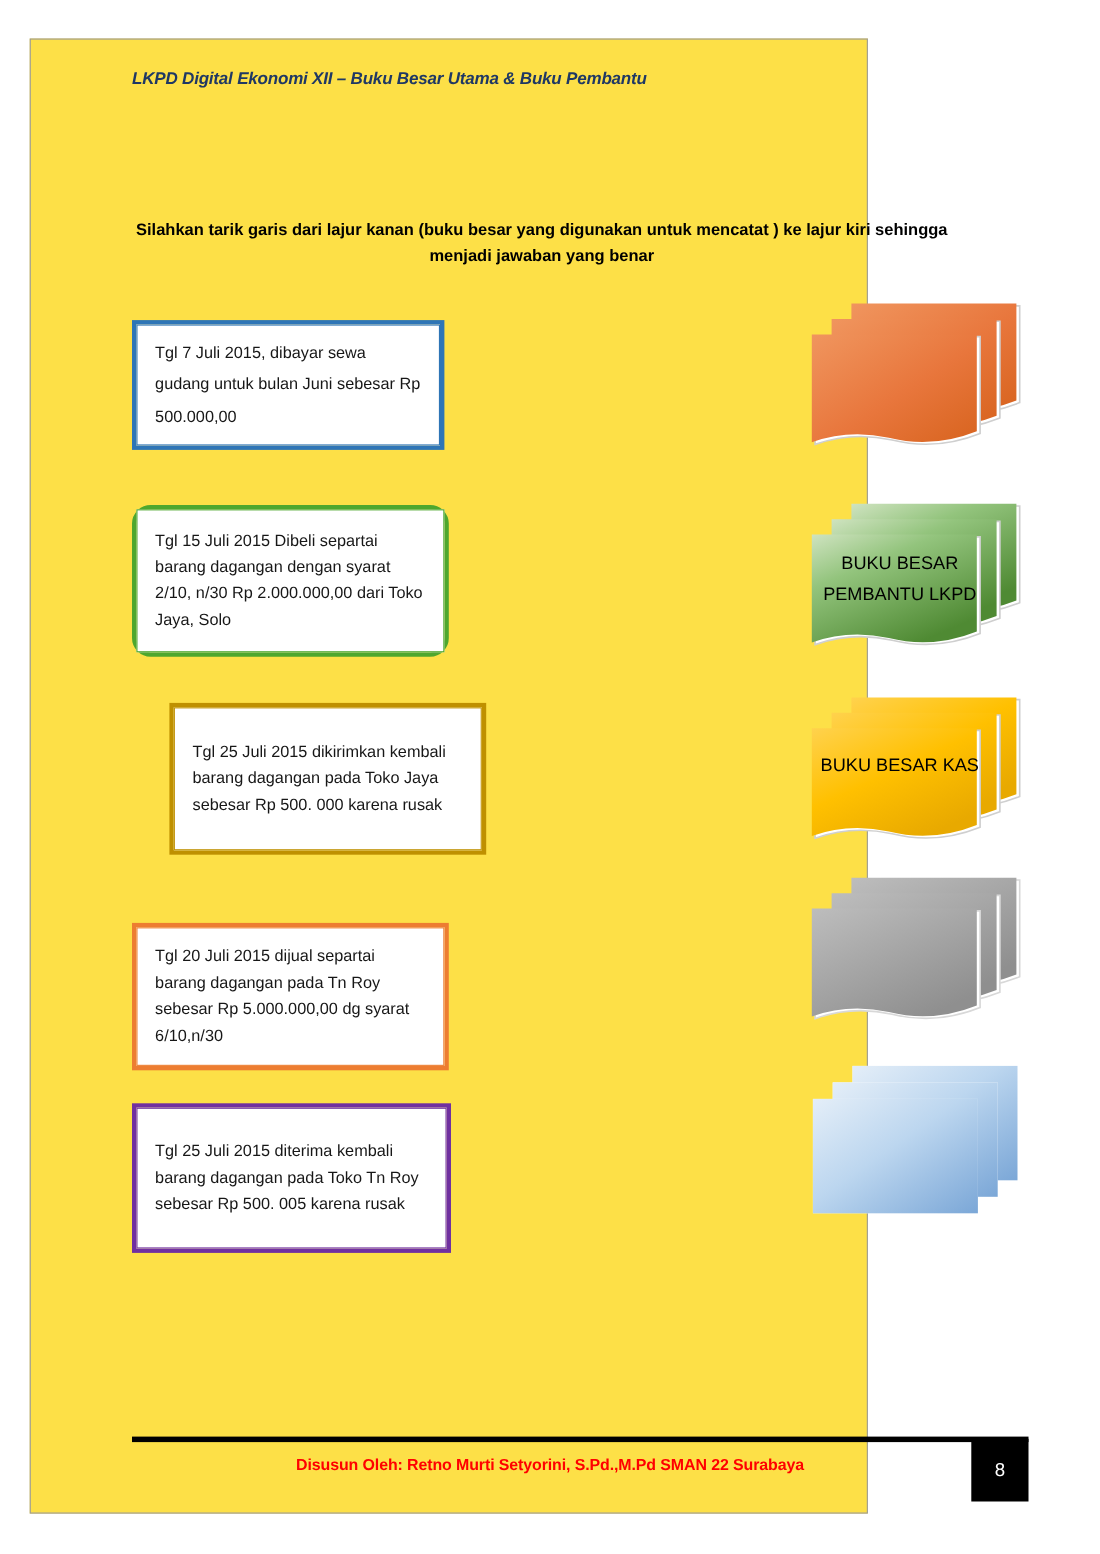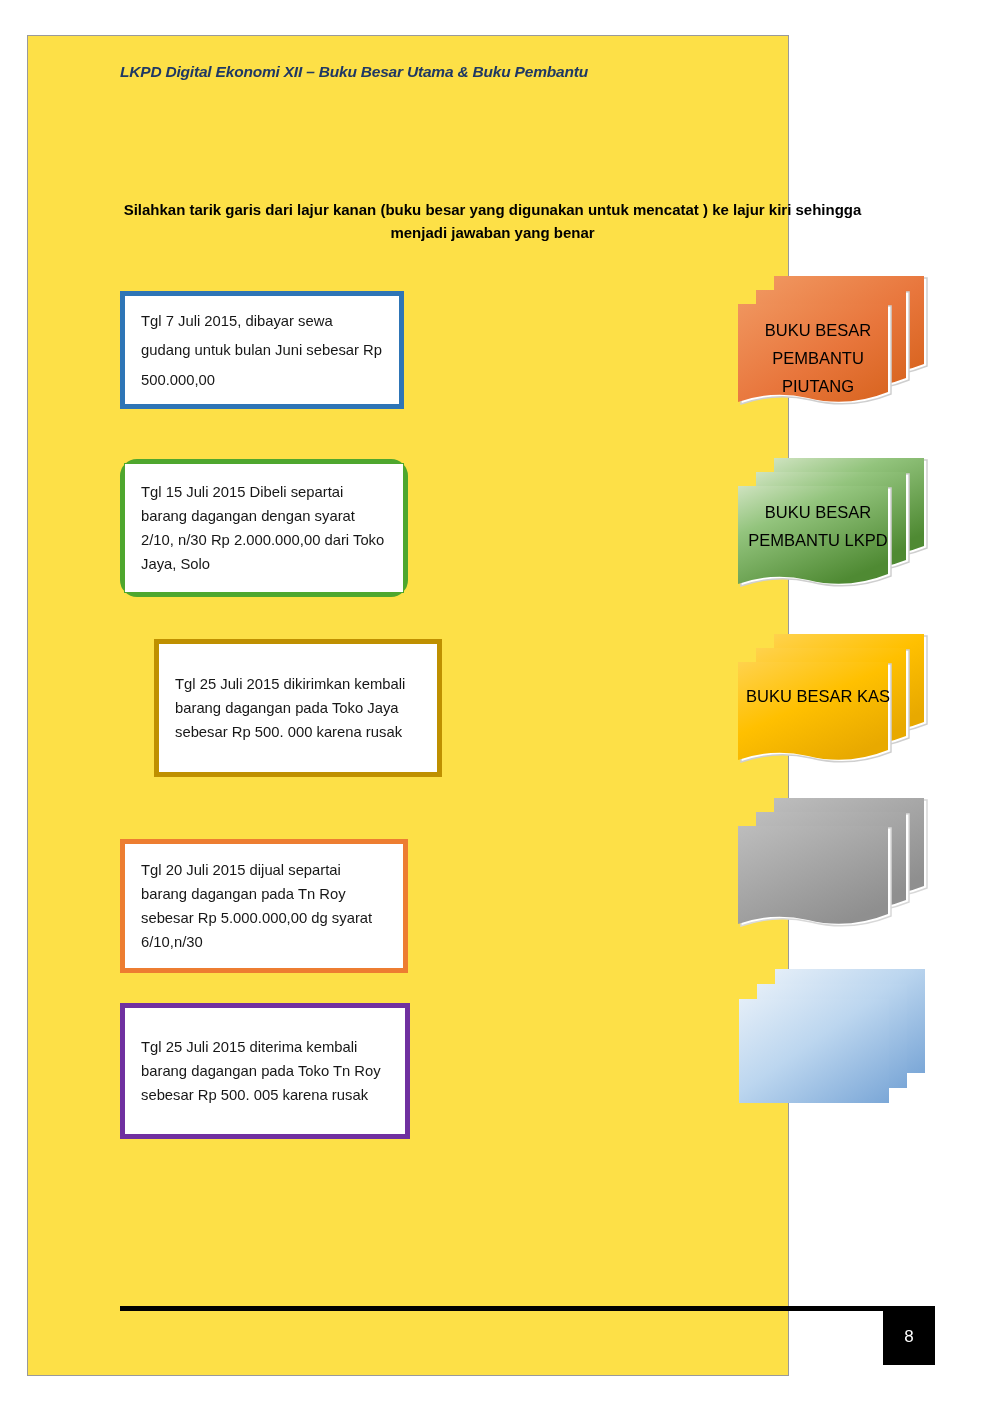--- a/index.html
+++ b/index.html
@@ -140,21 +140,20 @@
         </defs>
         <g>
           <path d="M40,6 L190,6 L190,94 Q150,110 110,100 Q74,92 40,104 Z" fill="#fff" stroke="#cfcfcf" stroke-width="1.5" transform="translate(3,2)"></path>
           <path d="M40,6 L190,6 L190,94 Q150,110 110,100 Q74,92 40,104 Z" fill="url(#gO)"></path>
           <path d="M22,20 L172,20 L172,108 Q132,124 92,114 Q56,106 22,118 Z" fill="#fff" stroke="#cfcfcf" stroke-width="1.5" transform="translate(3,2)"></path>
           <path d="M22,20 L172,20 L172,108 Q132,124 92,114 Q56,106 22,118 Z" fill="url(#gO)"></path>
           <path d="M4,34 L154,34 L154,122 Q114,138 74,128 Q38,120 4,132 Z" fill="#fff" stroke="#cfcfcf" stroke-width="1.5" transform="translate(3,2)"></path>
           <path d="M4,34 L154,34 L154,122 Q114,138 74,128 Q38,120 4,132 Z" fill="url(#gO)"></path>
         </g>
       </svg>
-      <div class="stack-label" style="top:46px;">BUKU BESAR PEMBANTU PIUTANG</div>
     </div>
 
     <div class="stack-wrap" style="left:6px;top:216px;">
       <svg width="210" height="150" viewBox="0 0 210 150">
         <defs>
           <linearGradient id="gG" x1="0" y1="0" x2="0.65" y2="1">
             <stop offset="0%" stop-color="#cfe3c0"></stop>
               <stop offset="35%" stop-color="#93c47d"></stop>
               <stop offset="100%" stop-color="#4f8a33"></stop>
           </linearGradient>
@@ -228,15 +227,16 @@
           <rect x="23" y="22" width="150" height="104" fill="url(#gB)"></rect>
           <rect x="5" y="37" width="150" height="104" fill="#fff"></rect>
           <rect x="5" y="37" width="150" height="104" fill="url(#gB)"></rect>
         </g>
       </svg>
     </div>
 
   </div>
 
   <div id="footer-rule"></div>
+  <div id="footer-credit">Disusun Oleh: Retno Murti Setyorini, S.Pd.,M.Pd   SMAN 22 Surabaya</div>
   <div id="page-number-box">8</div>
 
 </div>
 
 </body></html>

